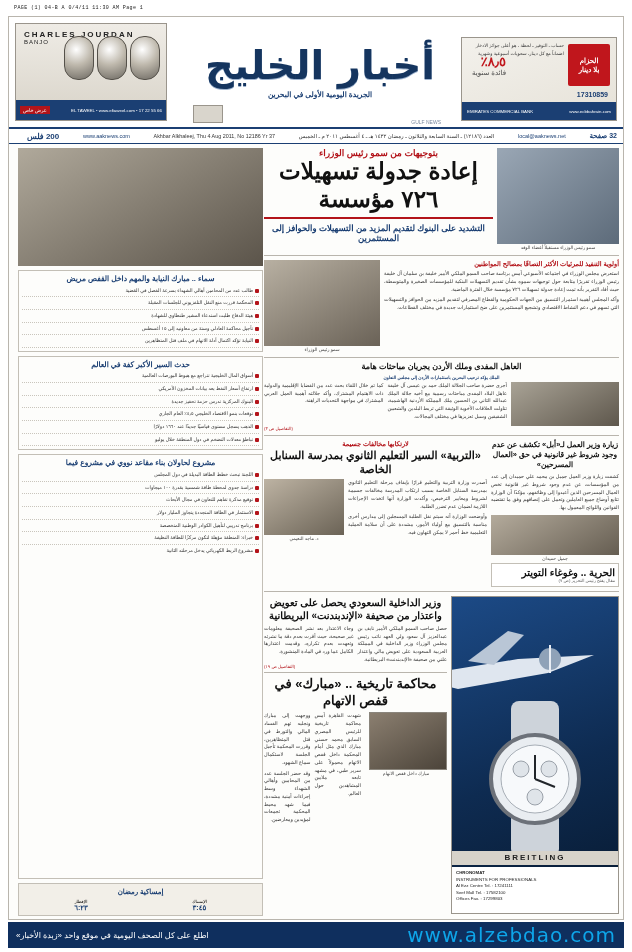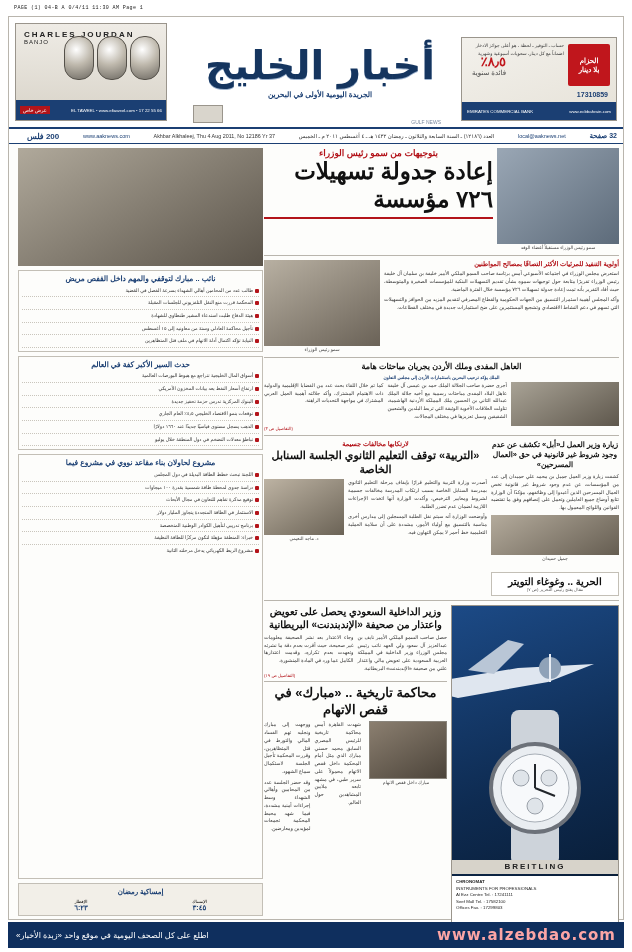--- a/index.html
+++ b/index.html
@@ -123,21 +123,21 @@
   }
   .col-right { width: 355px; display: flex; flex-direction: column; gap: 4px; }
   .col-left  { width: 245px; display: flex; flex-direction: column; gap: 4px; }
   .colsplit { display: flex; gap: 4px; }
   .txt { font-size: 5px; line-height: 1.55; color: #333; text-align: justify; }
   .rule { border-top: 1px solid #b9b5ad; }
   .photo { background: linear-gradient(140deg,#9aa7b5,#5d6b7a); position: relative; overflow: hidden;}
   .cap { font-size: 4.6px; color: #444; padding: 1px 2px; text-align: center;}
   .blockbox { border: 1px solid #c3bfb6; padding: 3px; background:#fff; }
   
-  .lead-head { font-size: 23px; font-weight: bold; color: #111; line-height: 1.2;}
+  .lead-head { font-size: 23px; font-weight: bold; color: #111; text-align: center; line-height: 1.2;}
   .lead-kicker { font-size: 9px; color: #b3141a; text-align: center; letter-spacing: 3px; font-weight: bold;}
   .lead-sub { font-size: 8.5px; color: #1b3f73; text-align: center; font-weight: bold; margin-top: 3px;}
   .lead-rule { border-top: 2px solid #b3141a; margin: 4px 0;}
   .sec-head { font-size: 11px; font-weight: bold; color: #111; text-align: center; line-height: 1.3;}
   .sec-kicker { font-size: 6.5px; color: #b3141a; text-align: center; font-weight: bold;}
   .mini-head { font-size: 8px; font-weight: bold; color: #111; text-align: center; line-height: 1.35;}
   
   .rail-box { border: 1px solid #c3bfb6; padding: 3px; }
   .rail-title { font-size: 7.5px; font-weight: bold; color: #1b3f73; text-align: center; line-height:1.4;}
   .rail-item { font-size: 4.8px; line-height: 1.6; color: #333; border-bottom: 1px dotted #c9c5bc; padding: 2px 0; display:flex; gap:2px;}
@@ -152,21 +152,21 @@
   .watchad .adlogo { position: absolute; bottom: 48px; left: 0; right: 0; height: 14px; background: #d7d3ca;
     display: flex; align-items: center; justify-content: center; font-size: 8px; font-weight: bold; color: #222; letter-spacing: 2px; direction: ltr;}
   
   .mub-photo { width: 78px; height: 58px; background: linear-gradient(150deg,#8b7f70,#4c443a); border:1px solid #8a857c;}
   
   .banner {
     position: absolute; left: 8px; bottom: 4px; width: 616px; height: 26px;
     background: #0f2f5e; color: #fff; display: flex; align-items: center; justify-content: space-between;
     padding: 0 8px;
   }
-  .banner .site { font-family: "DejaVu Sans", sans-serif; font-size: 15px; font-weight: bold; color: #fca5a5; direction: ltr; letter-spacing: 1px;}
+  .banner .site { font-family: "DejaVu Sans", sans-serif; font-size: 20px; font-weight: normal; color: #0ea5e9; direction: ltr; letter-spacing: 1px;}
   .banner .slog { font-size: 8px; color: #fff; }
   .sm { font-size: 4.4px; }
 </style>
 </head>
 <body>
 
 <div class="page">
 
   <div class="printbar">PAGE (1) 04-B  A  0/4/11  11:30 AM  Page 1</div>
 
@@ -233,20 +233,21 @@
 
         <div class="colsplit">
           <div style="width:122px">
             <div class="photo" style="height:96px"></div>
             <div class="cap">سمو رئيس الوزراء مستقبلاً أعضاء الوفد</div>
           </div>
           <div style="flex:1">
             <div class="lead-kicker">بتوجيهات من سمو رئيس الوزراء</div>
             <div class="lead-head">إعادة جدولة تسهيلات ٧٢٦ مؤسسة</div>
             <div class="lead-rule"></div>
+            <div class="lead-sub">التشديد على البنوك لتقديم المزيد من التسهيلات والحوافز إلى المستثمرين</div>
           </div>
         </div>
 
         <div class="rule"></div>
 
         <div class="colsplit">
           <div style="flex:1">
             <div class="sec-kicker" style="text-align:right">أولوية التنفيذ للمرئيات الأكثر التصاقًا بمصالح المواطنين</div>
             <div class="txt" style="margin-top:2px">استعرض مجلس الوزراء في اجتماعه الأسبوعي أمس برئاسة صاحب السمو الملكي الأمير خليفة بن سلمان آل خليفة رئيس الوزراء تقريرًا متابعة حول توجيهات سموه بشأن تقديم التسهيلات البنكية للمؤسسات الصغيرة والمتوسطة، حيث أفاد التقرير بأنه تمت إعادة جدولة تسهيلات ٧٢٦ مؤسسة خلال الفترة الماضية.</div>
             <div class="txt" style="margin-top:3px">وأكد المجلس أهمية استمرار التنسيق بين الجهات الحكومية والقطاع المصرفي لتقديم المزيد من الحوافز والتسهيلات التي تسهم في دعم النشاط الاقتصادي وتشجيع المستثمرين على ضخ استثمارات جديدة في مختلف القطاعات.</div>
@@ -273,29 +274,29 @@
         </div>
 
         <div class="rule"></div>
 
         <div class="colsplit">
           <div style="width:128px">
             <div class="mini-head" style="font-size:7.5px">زيارة وزير العمل لـ«أبل» تكشف عن عدم وجود شروط غير قانونية في حق «العمال المسرحين»</div>
             <div class="txt" style="margin-top:3px">كشفت زيارة وزير العمل جميل بن محمد علي حميدان إلى عدد من المؤسسات، عن عدم وجود شروط غير قانونية تخص العمال المسرحين الذين أعيدوا إلى وظائفهم، مؤكدًا أن الوزارة تتابع أوضاع جميع العاملين وتعمل على إنصافهم وفق ما تقتضيه القوانين واللوائح المعمول بها.</div>
             <div class="photo" style="height:40px;margin-top:3px;background:linear-gradient(150deg,#b4ab9c,#655d51)"></div>
             <div class="cap">جميل حميدان</div>
-            <div class="blockbox" style="margin-top:10px;text-align:center">
+            <div class="blockbox" style="margin-top:1px;text-align:right">
               <div style="font-size:10px;font-weight:bold;color:#111">الحرية .. وغوغاء التويتر</div>
               <div class="sm" style="color:#666">مقال يفتح رئيس التحرير (ص ٧)</div>
             </div>
           </div>
 
           <div style="flex:1">
             <div class="sec-kicker">لارتكابها مخالفات جسيمة</div>
-            <div class="sec-head">«التربية» توقف التعليم الثانوي الجلسة السنابل الخاصة</div>
+            <div class="sec-head">«التربية» السير التعليم الثانوي بمدرسة السنابل الخاصة</div>
             <div class="colsplit" style="margin-top:3px">
               <div style="flex:1">
                 <div class="txt">أصدرت وزارة التربية والتعليم قرارًا بإيقاف مرحلة التعليم الثانوي بمدرسة السنابل الخاصة بسبب ارتكاب المدرسة مخالفات جسيمة لشروط ومعايير الترخيص، وأكدت الوزارة أنها اتخذت الإجراءات اللازمة لضمان عدم تضرر الطلبة.</div>
                 <div class="txt" style="margin-top:3px">وأوضحت الوزارة أنه سيتم نقل الطلبة المسجلين إلى مدارس أخرى مناسبة بالتنسيق مع أولياء الأمور، مشددة على أن سلامة العملية التعليمية خط أحمر لا يمكن التهاون فيه.</div>
               </div>
               <div style="width:80px">
                 <div class="photo" style="height:56px;background:linear-gradient(150deg,#bdb3a3,#6b6356)"></div>
                 <div class="cap">د. ماجد النعيمي</div>
               </div>
             </div>
@@ -362,21 +363,21 @@
           </div>
 
         </div>
       </div>
 
       <div class="col-left">
 
         <div class="photo" style="height:118px;background:linear-gradient(150deg,#b0a99b,#5b544a)"></div>
 
         <div class="rail-box">
-          <div class="rail-title">نائب .. مبارك لتوقفي والمهم داخل القفص مريض</div>
+          <div class="rail-title">سماء .. مبارك النيابة والمهم داخل القفص مريض</div>
           <div class="rail-item">
               <span class="bullet"></span>
               <span>طالب عدد من المحامين أهالي الشهداء بسرعة الفصل في القضية</span>
             </div>
           <div class="rail-item">
               <span class="bullet"></span>
               <span>المحكمة قررت منع النقل التلفزيوني للجلسات المقبلة</span>
             </div>
           <div class="rail-item">
               <span class="bullet"></span>

